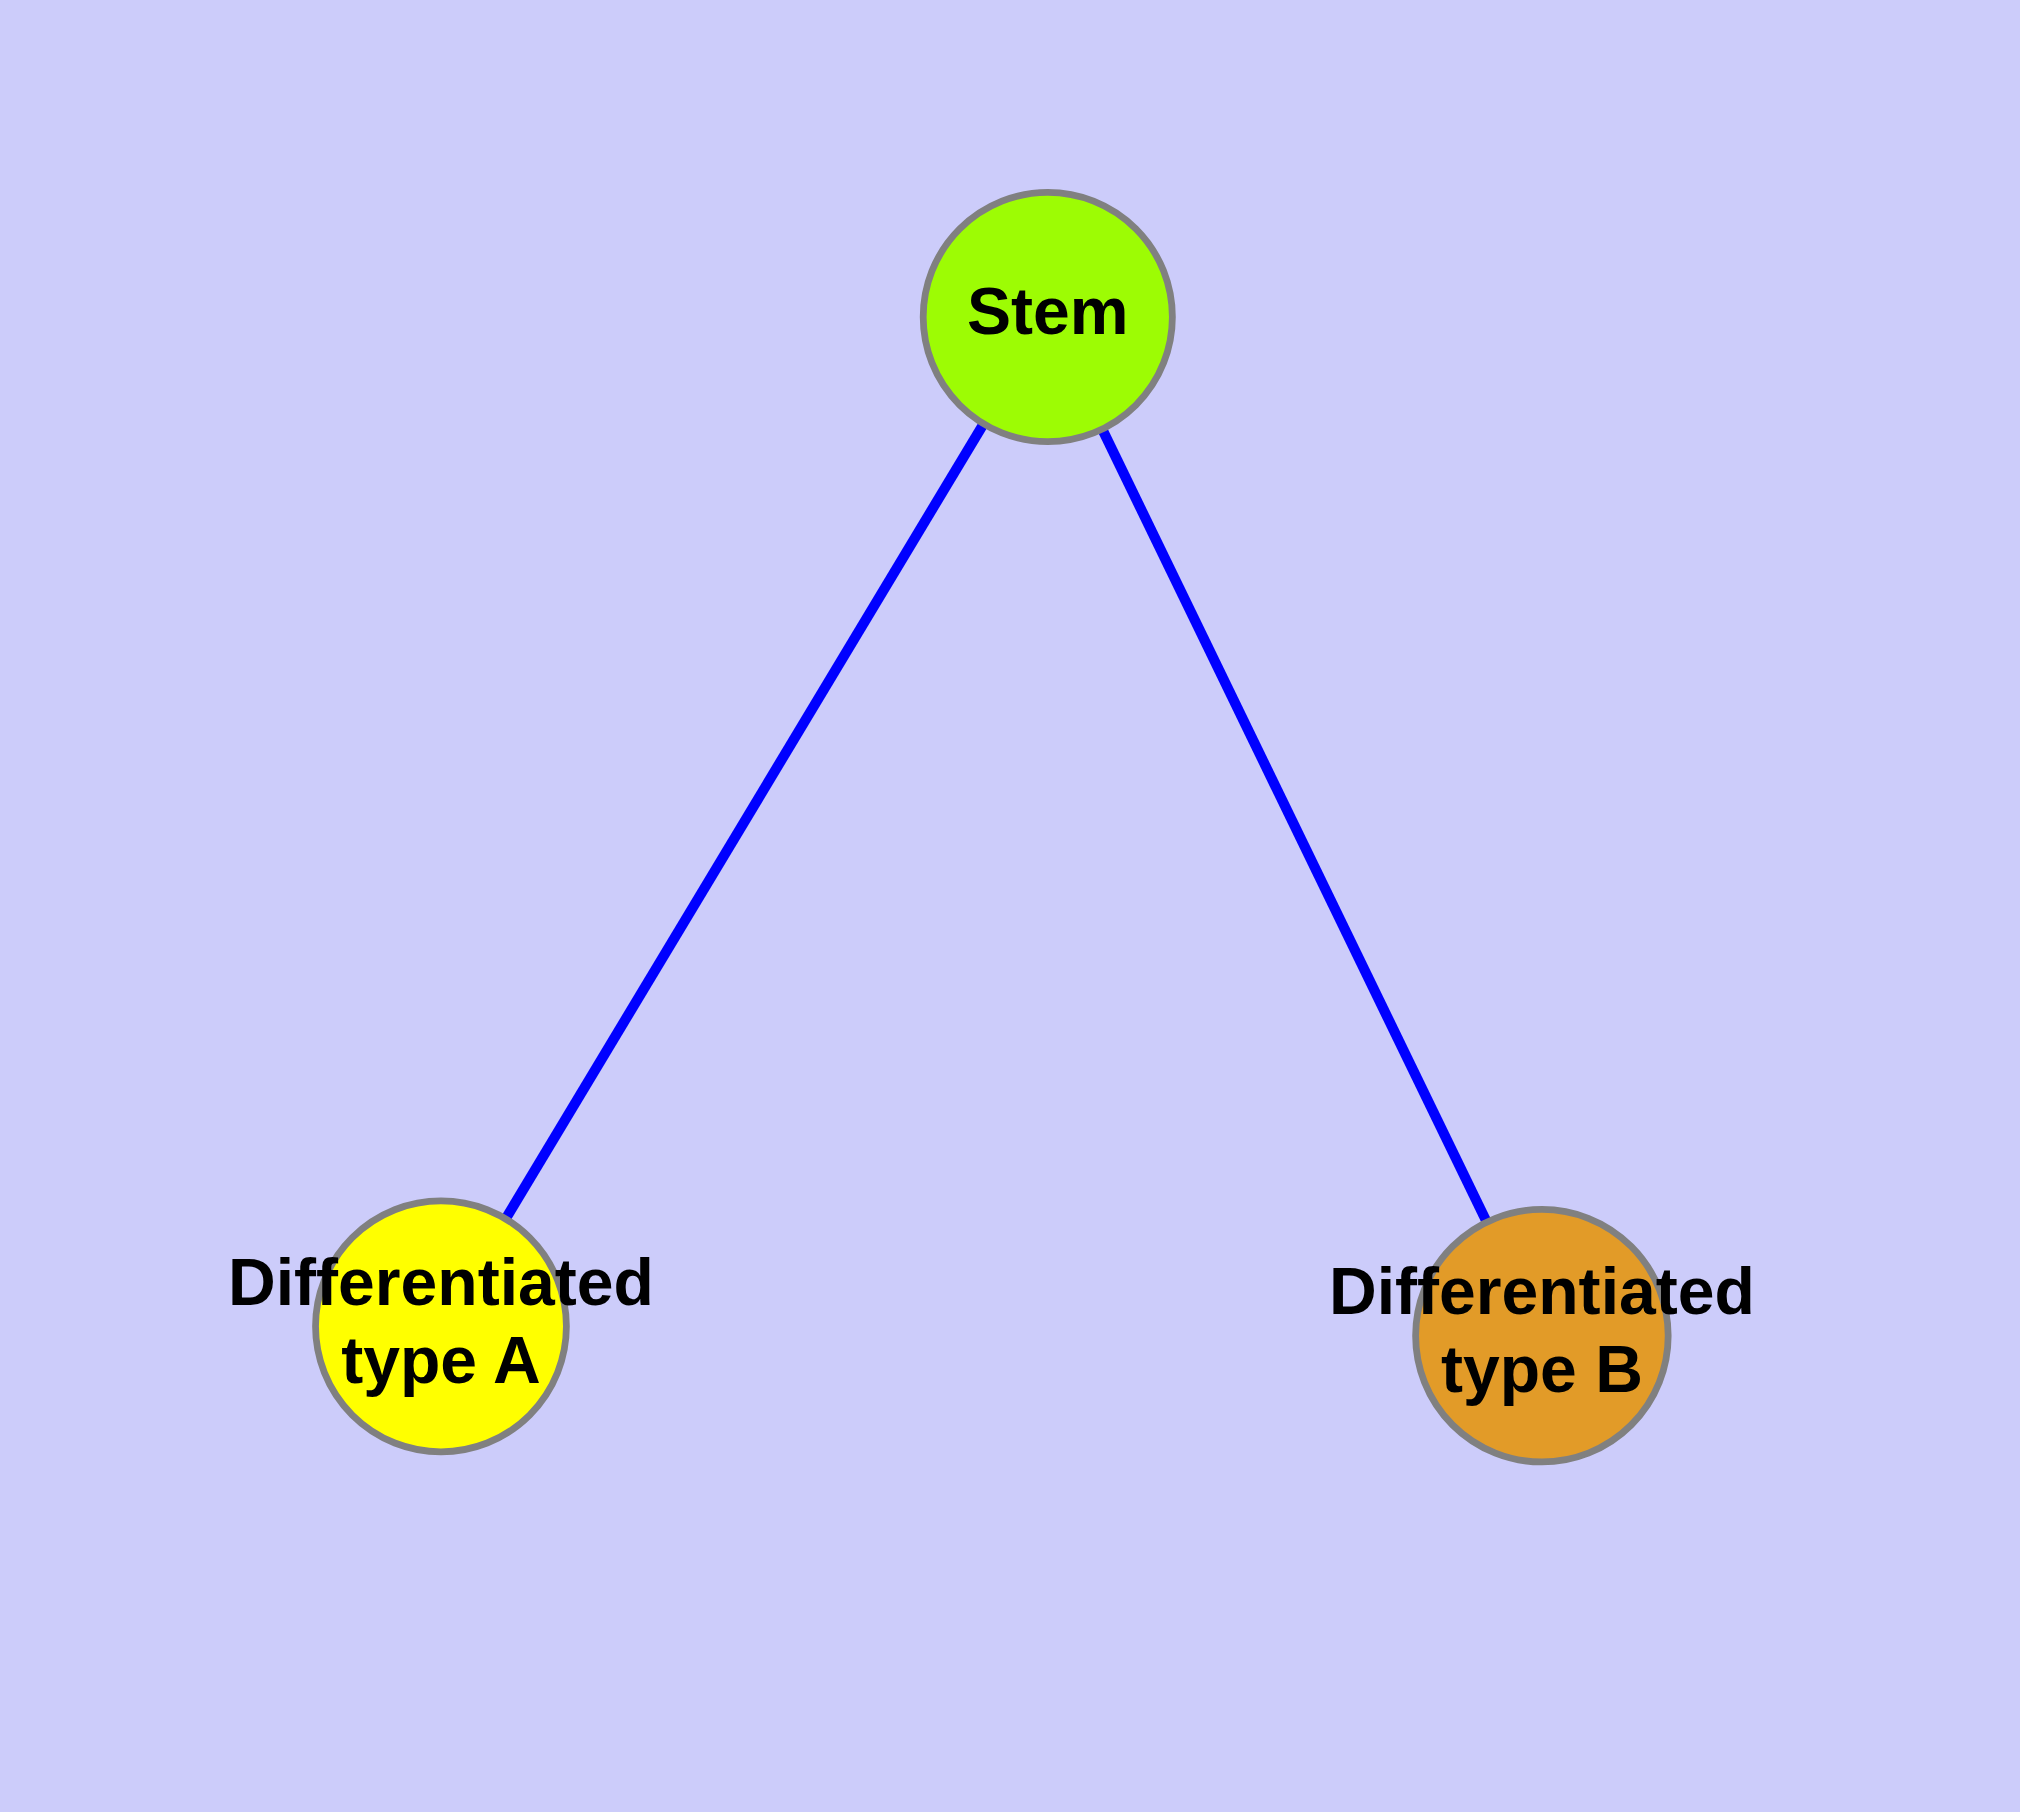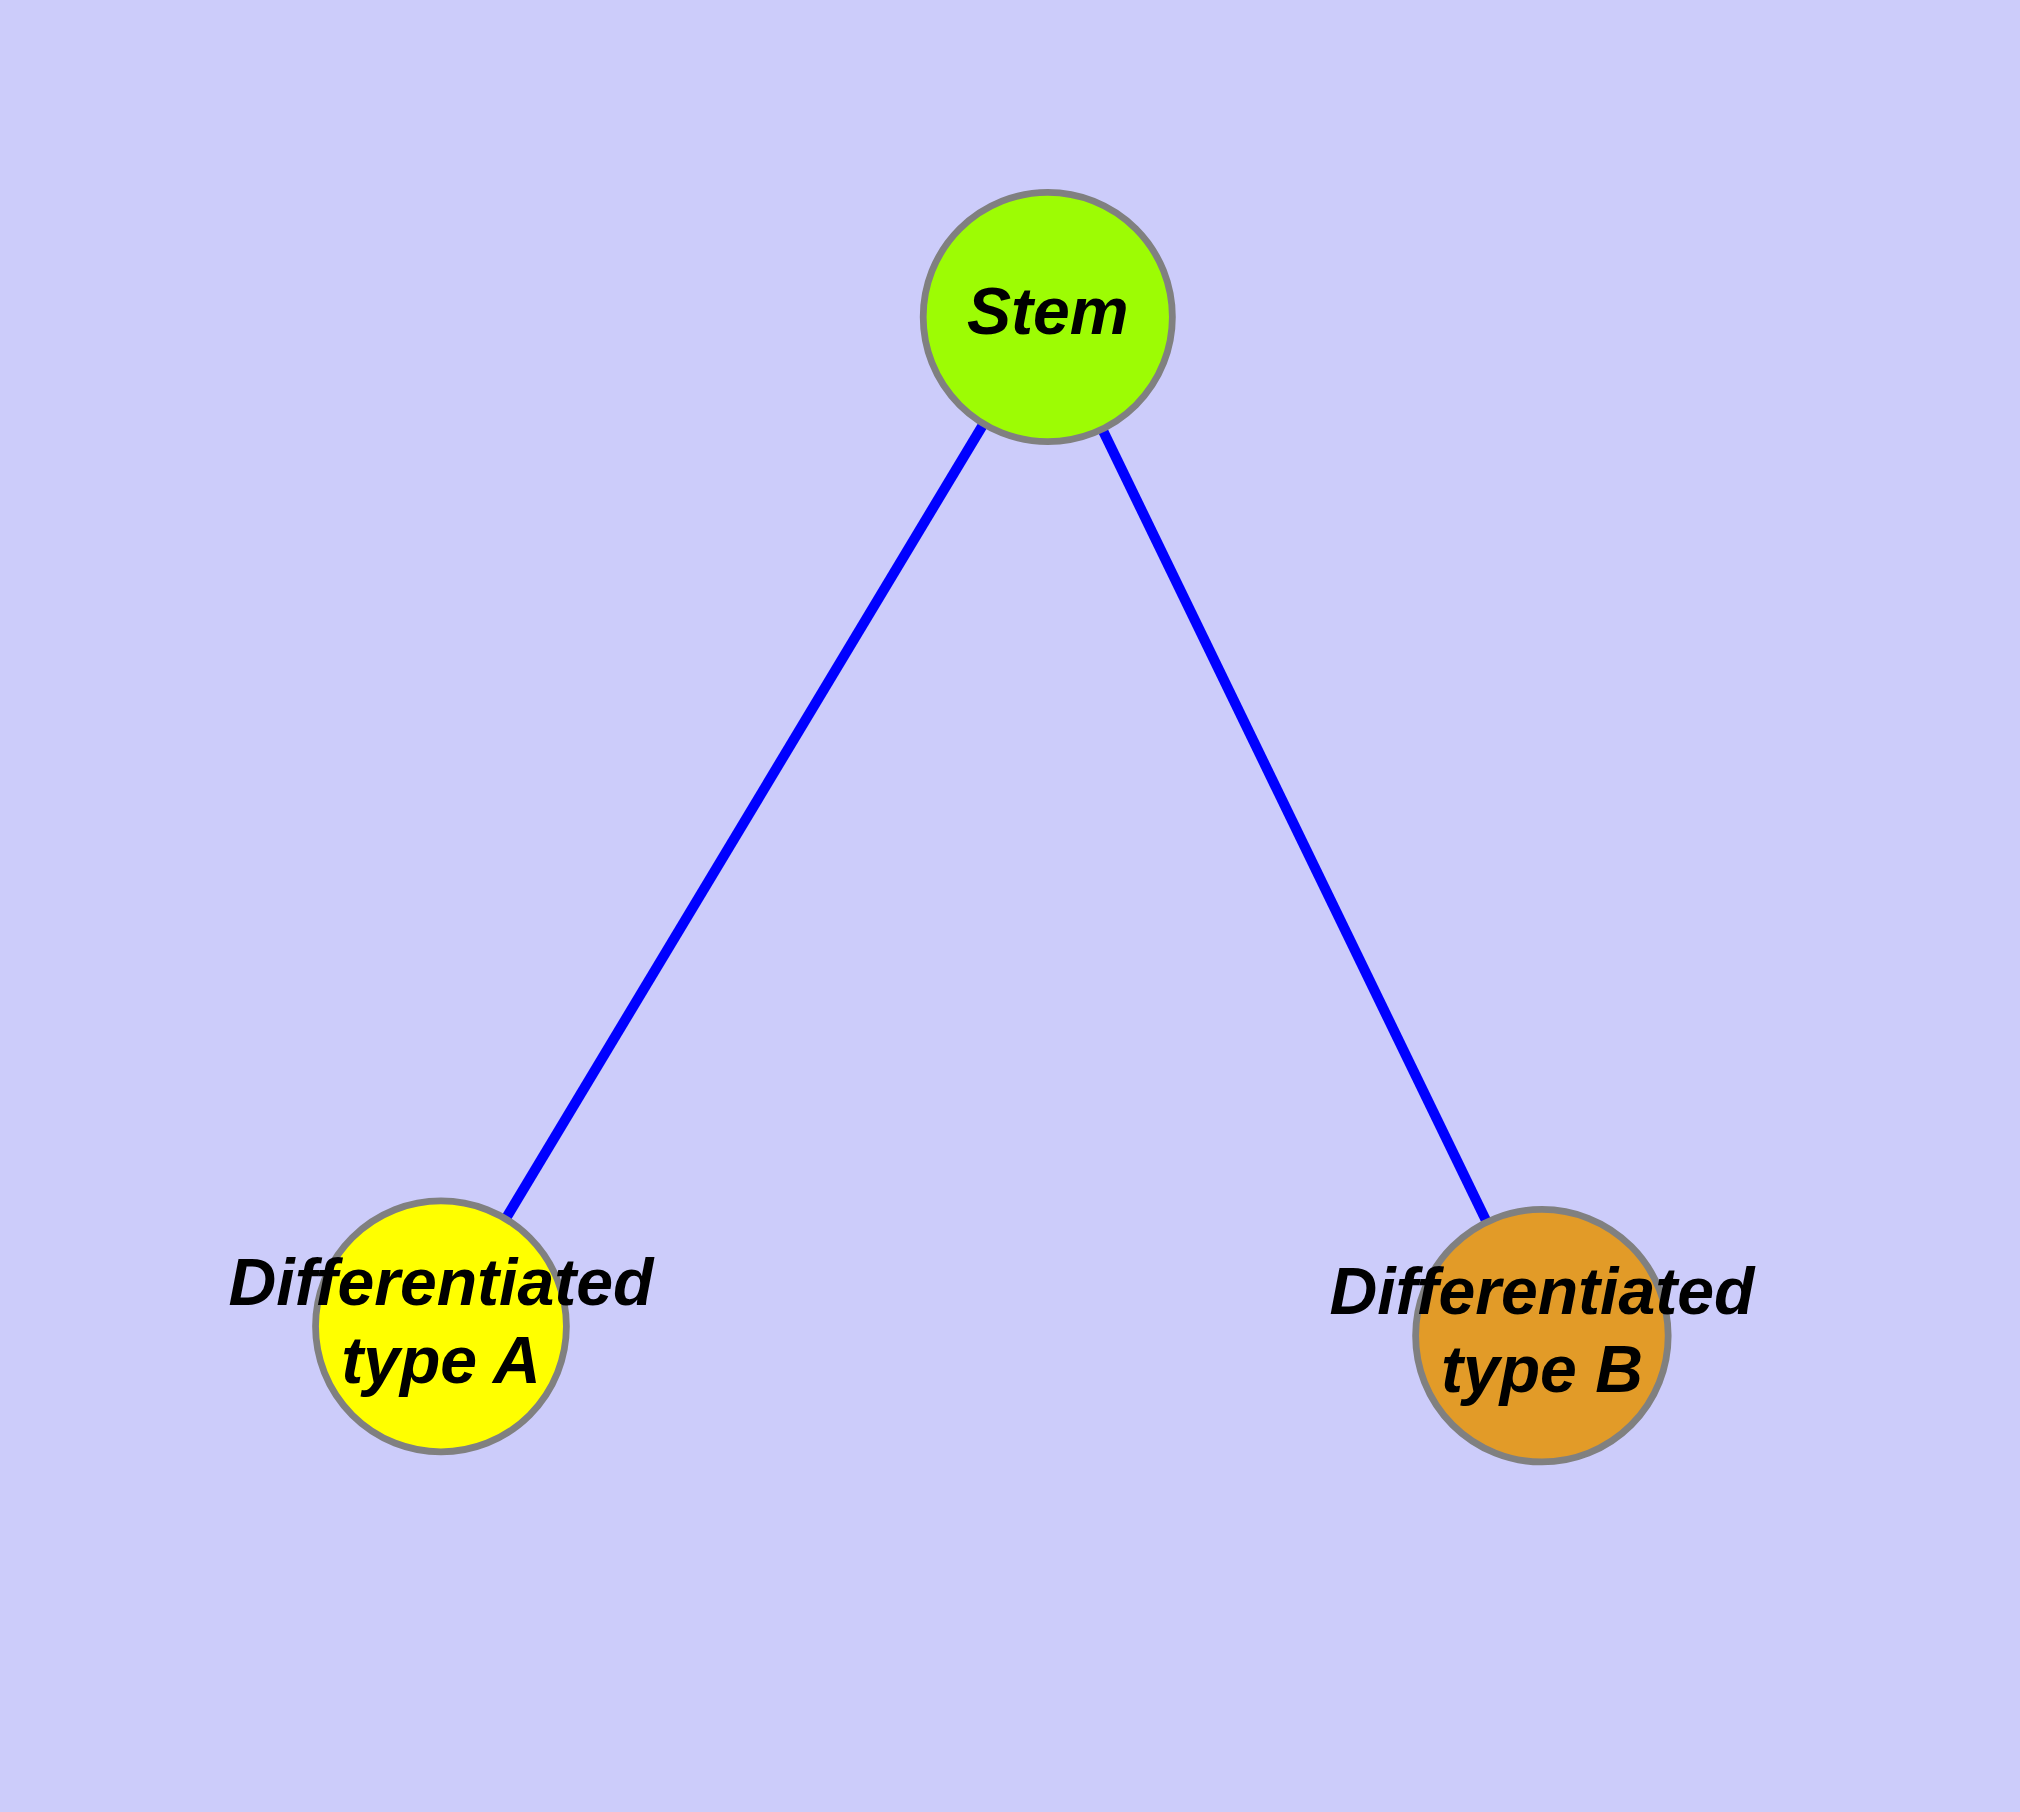--- a/index.html
+++ b/index.html
@@ -7,21 +7,20 @@
     margin: 0;
     padding: 0;
     background: #ffffff;
   }
   #canvas {
     position: relative;
     width: 2021px;
     height: 1812px;
     overflow: hidden;
     font-family: "Liberation Sans", "DejaVu Sans", sans-serif;
-    font-style: italic;
   }
   #graph-bg {
     position: absolute;
     left: 0;
     top: 0;
     width: 2021px;
     height: 1812px;
   }
   #graph-svg {
     position: absolute;

